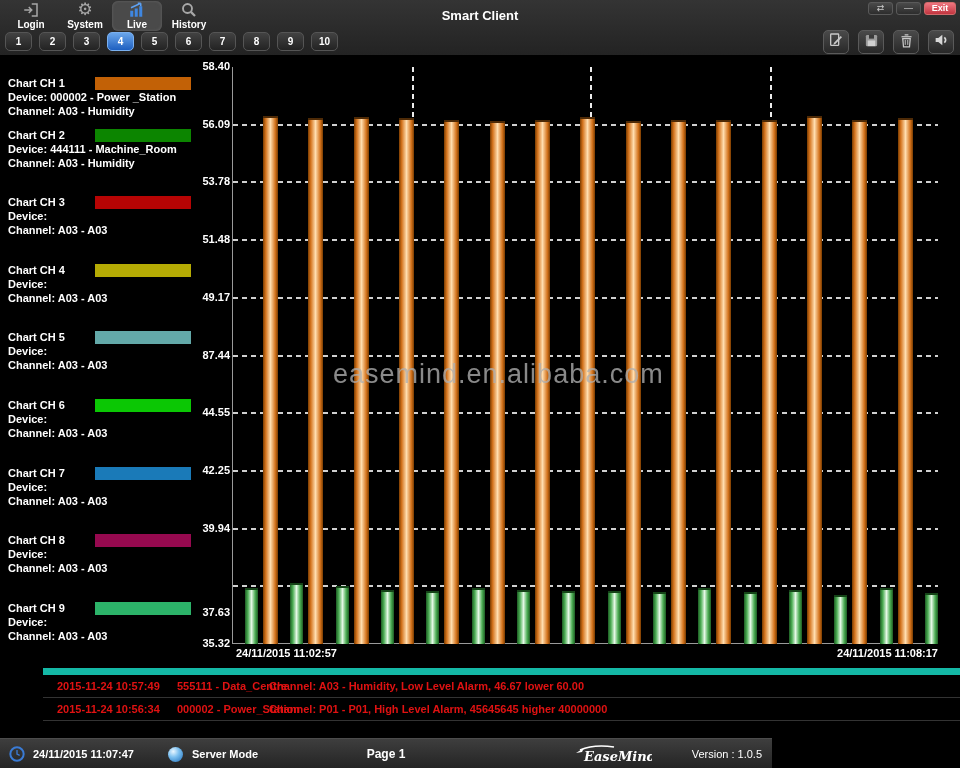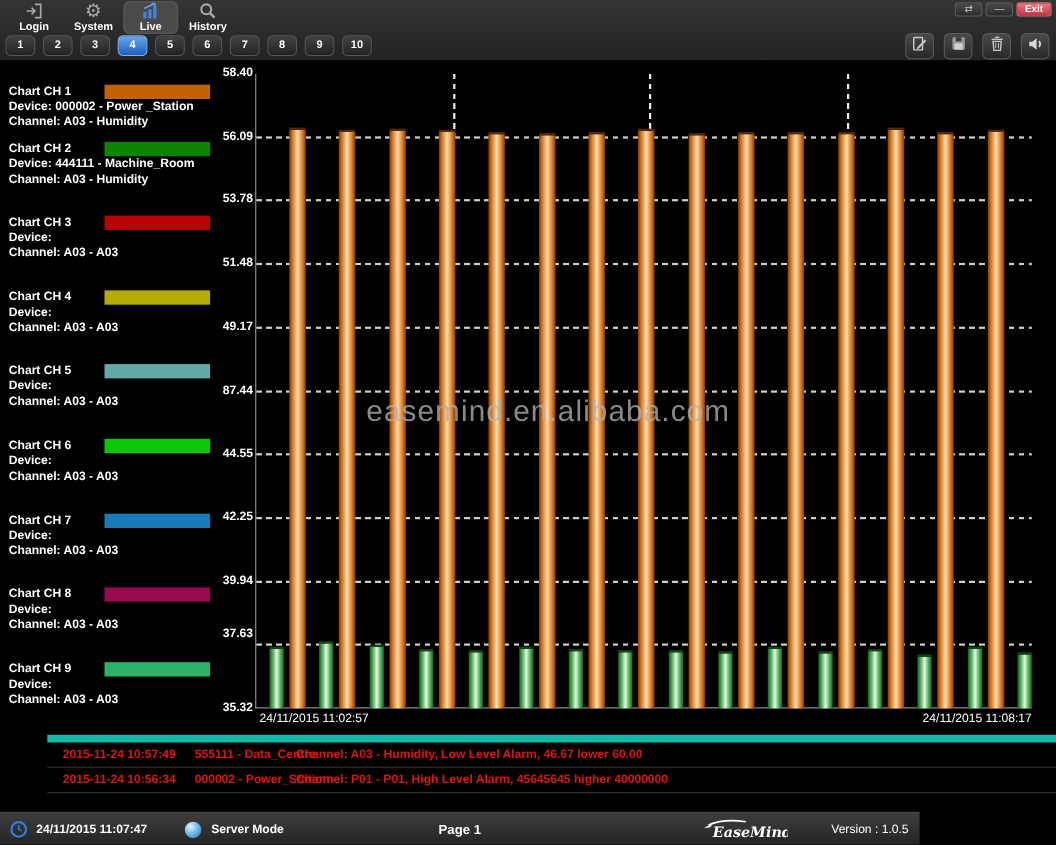--- a/index.html
+++ b/index.html
@@ -42,32 +42,32 @@
           border-left:1px solid #9a9a9a; border-bottom:1px solid #9a9a9a; }
   .gridline { position:absolute; left:0; width:100%; height:2px;
               background:repeating-linear-gradient(90deg,#d0d0d0 0 5px,transparent 5px 9px); }
   .vguide { position:absolute; top:0; width:2px;
             background:repeating-linear-gradient(180deg,#ececec 0 5px,transparent 5px 9px); }
   .bar { position:absolute; }
   .bar.orange { background:linear-gradient(90deg,#7a3c00 0%,#d4731c 18%,#ffddae 50%,#d4731c 82%,#7a3c00 100%);
                 border-top:2px solid #4e2a06; }
   .bar.green  { background:linear-gradient(90deg,#1d5c23 0%,#4cae54 22%,#e4f7e5 50%,#4cae54 78%,#1d5c23 100%);
                 border-top:2px solid #154418; }
-  .xlabel { position:absolute; top:590px; font-size:11px; font-weight:normal; color:#fff; }
+  .xlabel { position:absolute; top:590px; font-size:11px; font-weight:bold; color:#fff; }
   .watermark { position:absolute; left:100px; top:292px; font-size:27px; color:rgba(175,175,175,0.78);
                letter-spacing:1px; z-index:30; pointer-events:none; }
 
   
   .alarms { position:absolute; left:0; top:668px; width:960px; height:70px; border-top:7px solid #14b8a6;margin-left:43px; }
   .alarm-row { position:relative; height:23px; border-bottom:1px solid #333; cursor:pointer; }
   .alarm-row span { position:absolute; top:5px; font-size:11px; font-weight:bold; color:#e01212; white-space:nowrap; }
   .al-time { left:14px; } .al-device { left:134px; } .al-msg { left:226px; }
 
   
-  .statusbar { position:absolute; left:0; top:738px; width:836px; height:30px;
+  .statusbar { position:absolute; left:0; top:738px; width:772px; height:30px;
                background:linear-gradient(#3e3e3e,#242424); border-top:1px solid #4c4c4c;padding-left:12px; }
   .sb-time { position:absolute; left:33px; top:9px; font-size:11px; font-weight:bold; color:#fff; }
   .sb-clock { position:absolute; left:9px; top:7px; }
   .sb-sphere { position:absolute; left:168px; top:8px; width:15px; height:15px; border-radius:50%;
                background:radial-gradient(circle at 35% 30%,#eaf6ff 0%,#7cc0f0 40%,#1e6cb8 100%); }
   .sb-mode { position:absolute; left:192px; top:9px; font-size:11px; font-weight:bold; color:#fff; }
   .sb-page { position:absolute; left:0; right:0; top:8px; text-align:center; font-size:12px; font-weight:bold; color:#fff; }
   .sb-brand { position:absolute; right:120px; top:4px; }
   .sb-version { position:absolute; right:10px; top:9px; font-size:11px; font-weight:normal; color:#fff; }
 </style>
@@ -108,20 +108,21 @@
     <div class="nav-btn" id="nav-history">
       <span class="nico">
         <svg width="18" height="18" viewBox="0 0 24 24">
             <circle cx="10" cy="10" r="6" fill="none" stroke="#a8a8a8" stroke-width="2.5"></circle>
             <path d="M14.5 14.5L20 20" stroke="#a8a8a8" stroke-width="3"></path>
           </svg>
       </span>
       <span class="nlabel">History</span>
     </div>
 
+    <div class="win-title">Smart Client</div>
 
     <div class="win-controls">
       <div class="win-btn">⇄</div>
       <div class="win-btn">―</div>
       <div class="win-btn exit">Exit</div>
     </div>
 
     <div class="tab-bar" id="tab-bar">
         <div class="tab">1</div>
         <div class="tab">2</div>
@@ -226,21 +227,21 @@
     <div id="y-axis">
         <div class="ylabel" style="top: 3px;">58.40</div>
         <div class="ylabel" style="top: 60.7px;">56.09</div>
         <div class="ylabel" style="top: 118.4px;">53.78</div>
         <div class="ylabel" style="top: 176.1px;">51.48</div>
         <div class="ylabel" style="top: 233.8px;">49.17</div>
         <div class="ylabel" style="top: 291.5px;">87.44</div>
         <div class="ylabel" style="top: 349.2px;">44.55</div>
         <div class="ylabel" style="top: 406.9px;">42.25</div>
         <div class="ylabel" style="top: 464.6px;">39.94</div>
-        <div class="ylabel" style="top: 513px;">37.63</div>
+        <div class="ylabel" style="top: 549px;">37.63</div>
         <div class="ylabel" style="top: 580px;">35.32</div>
       </div>
     <div class="plot" id="plot">
       <div class="watermark">easemind.en.alibaba.com</div>
     <div class="gridline" style="top: 56.7px;"></div>
         <div class="gridline" style="top: 114.4px;"></div>
         <div class="gridline" style="top: 172.1px;"></div>
         <div class="gridline" style="top: 229.8px;"></div>
         <div class="gridline" style="top: 287.5px;"></div>
         <div class="gridline" style="top: 345.2px;"></div>

